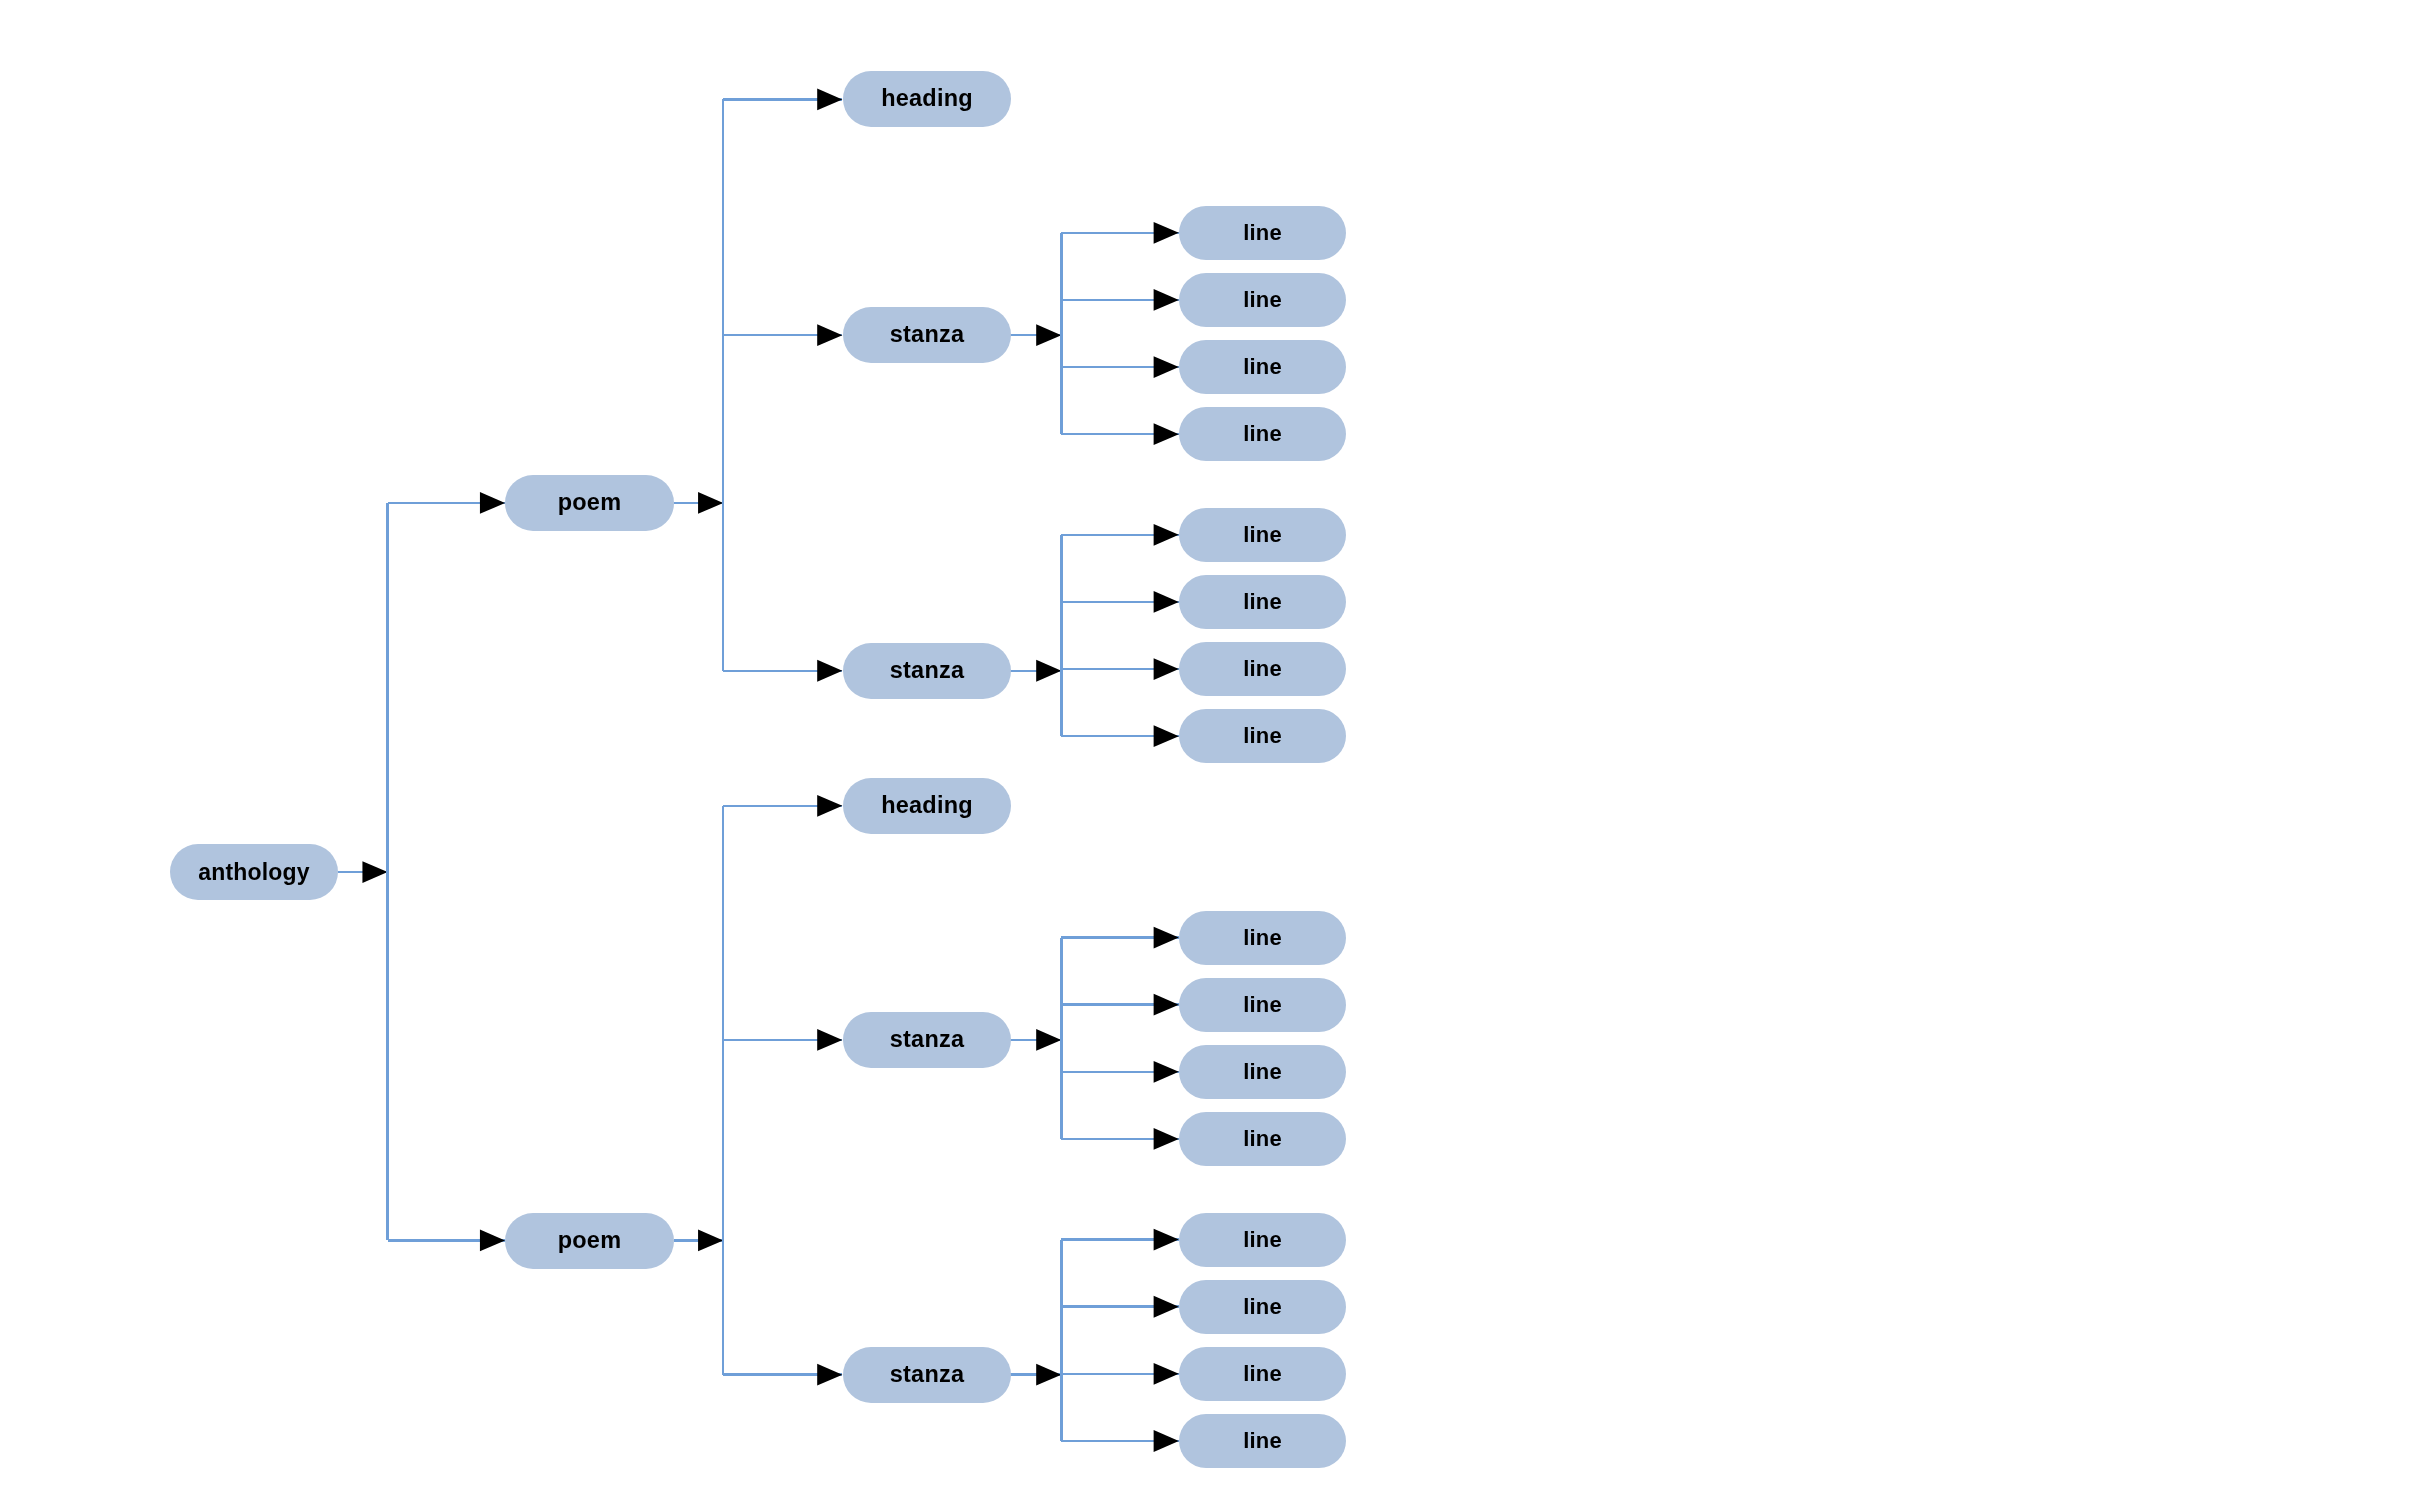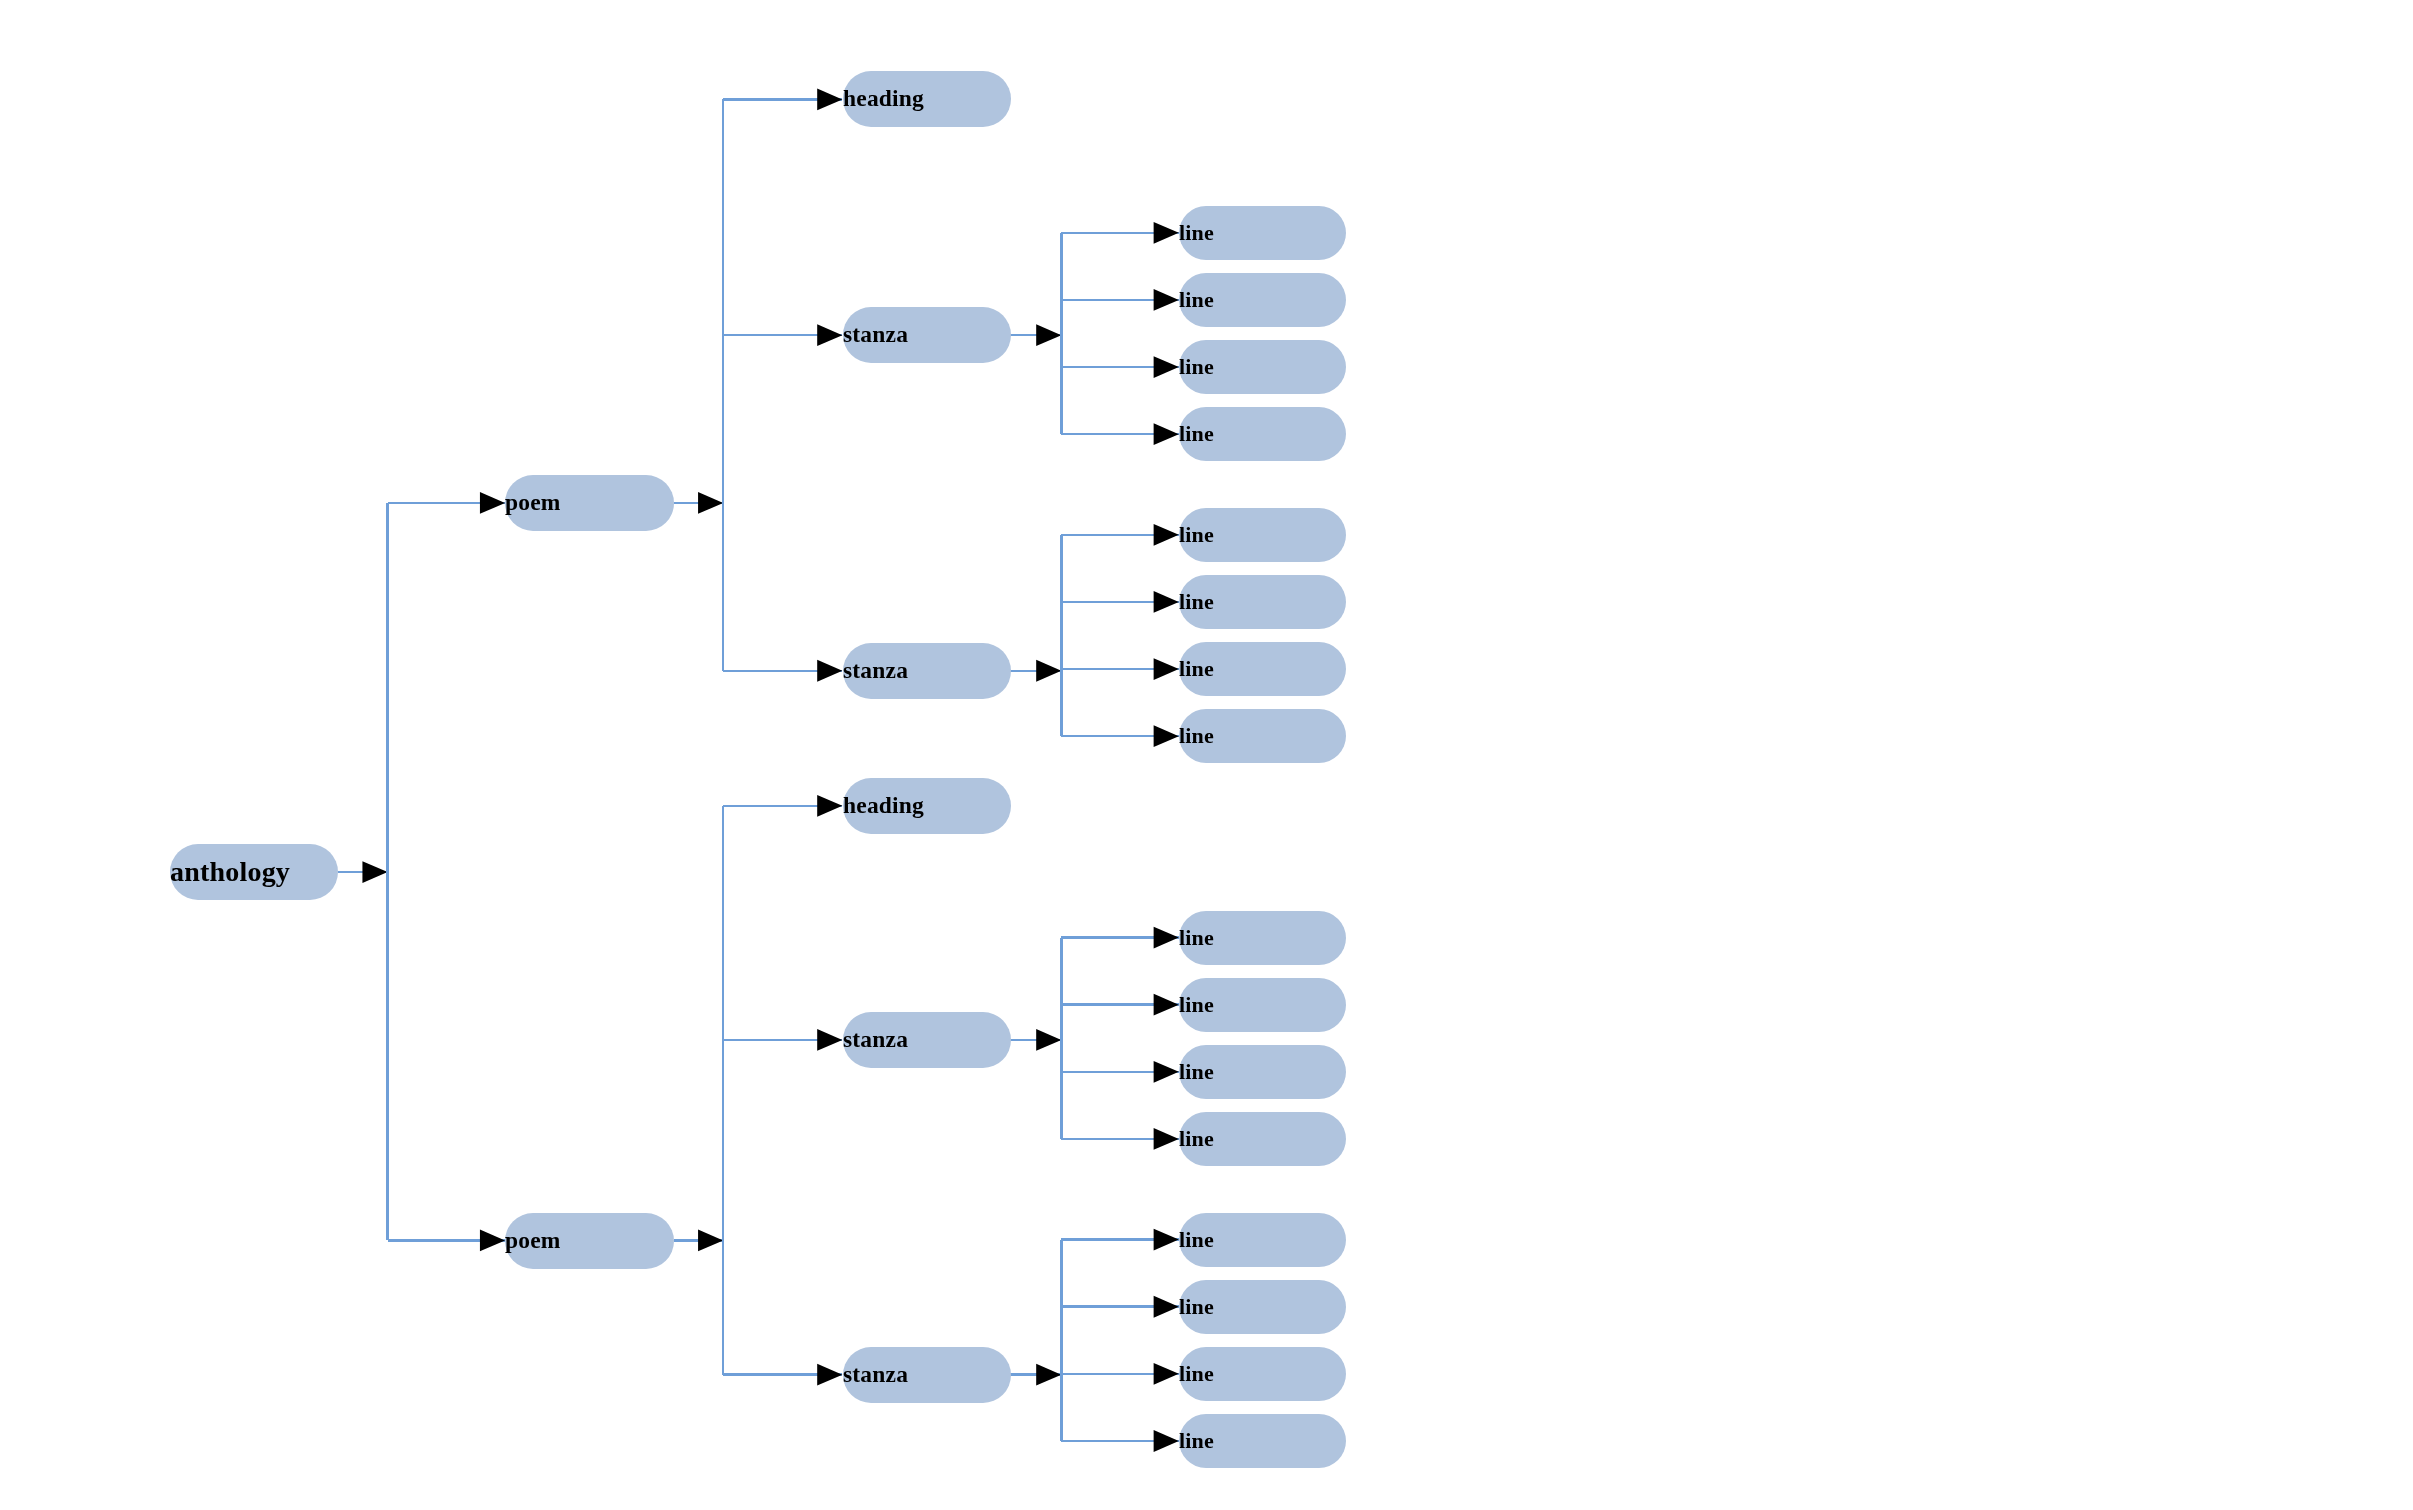--- a/index.html
+++ b/index.html
@@ -24,25 +24,25 @@
     top: 0;
     width: 2413px;
     height: 1511px;
     pointer-events: none;
   }
   .node {
     position: absolute;
     box-sizing: border-box;
     display: flex;
     align-items: center;
-    justify-content: flex-start;
+    justify-content: center;
     border-radius: 838px;
     color: #000000;
     font-weight: bold;
-    font-family: Liberation Serif, serif;
+    font-family: Liberation Sans, sans-serif;
     letter-spacing: 0.2px;
     white-space: nowrap;
     user-select: none;
   }
   .node-label {
     display: block;
     line-height: 1;
   }
 </style>
 </head>
@@ -128,21 +128,21 @@
         <polygon points="1375,1464 1405,1477 1375,1490" fill="#000000"></polygon>
         <line x1="1265" y1="1557" x2="1405" y2="1557" stroke="#6f9fd8" stroke-width="3" shape-rendering="crispEdges"></line>
         <polygon points="1375,1544 1405,1557 1375,1570" fill="#000000"></polygon>
         <line x1="1265" y1="1637" x2="1405" y2="1637" stroke="#6f9fd8" stroke-width="3" shape-rendering="crispEdges"></line>
         <polygon points="1375,1624 1405,1637 1375,1650" fill="#000000"></polygon>
         <line x1="1265" y1="1717" x2="1405" y2="1717" stroke="#6f9fd8" stroke-width="3" shape-rendering="crispEdges"></line>
         <polygon points="1375,1704 1405,1717 1375,1730" fill="#000000"></polygon>
       </g>
     </svg>
   <div id="node-layer">
-      <div class="node" style="left: 170px; top: 844px; width: 168px; height: 56px; background: rgb(176, 196, 222); color: rgb(0, 0, 0); font-size: 28px;">
+      <div class="node" style="left: 170px; top: 844px; width: 168px; height: 56px; background: rgb(176, 196, 222); color: rgb(0, 0, 0); font-size: 23px;">
         <span class="node-label">anthology</span>
       </div>
       <div class="node" style="left: 505px; top: 475px; width: 169px; height: 56px; background: rgb(176, 196, 222); color: rgb(0, 0, 0); font-size: 23.5px;">
         <span class="node-label">poem</span>
       </div>
       <div class="node" style="left: 505px; top: 1213px; width: 169px; height: 56px; background: rgb(176, 196, 222); color: rgb(0, 0, 0); font-size: 23.5px;">
         <span class="node-label">poem</span>
       </div>
       <div class="node" style="left: 843px; top: 71px; width: 168px; height: 56px; background: rgb(176, 196, 222); color: rgb(0, 0, 0); font-size: 23.5px;">
         <span class="node-label">heading</span>

